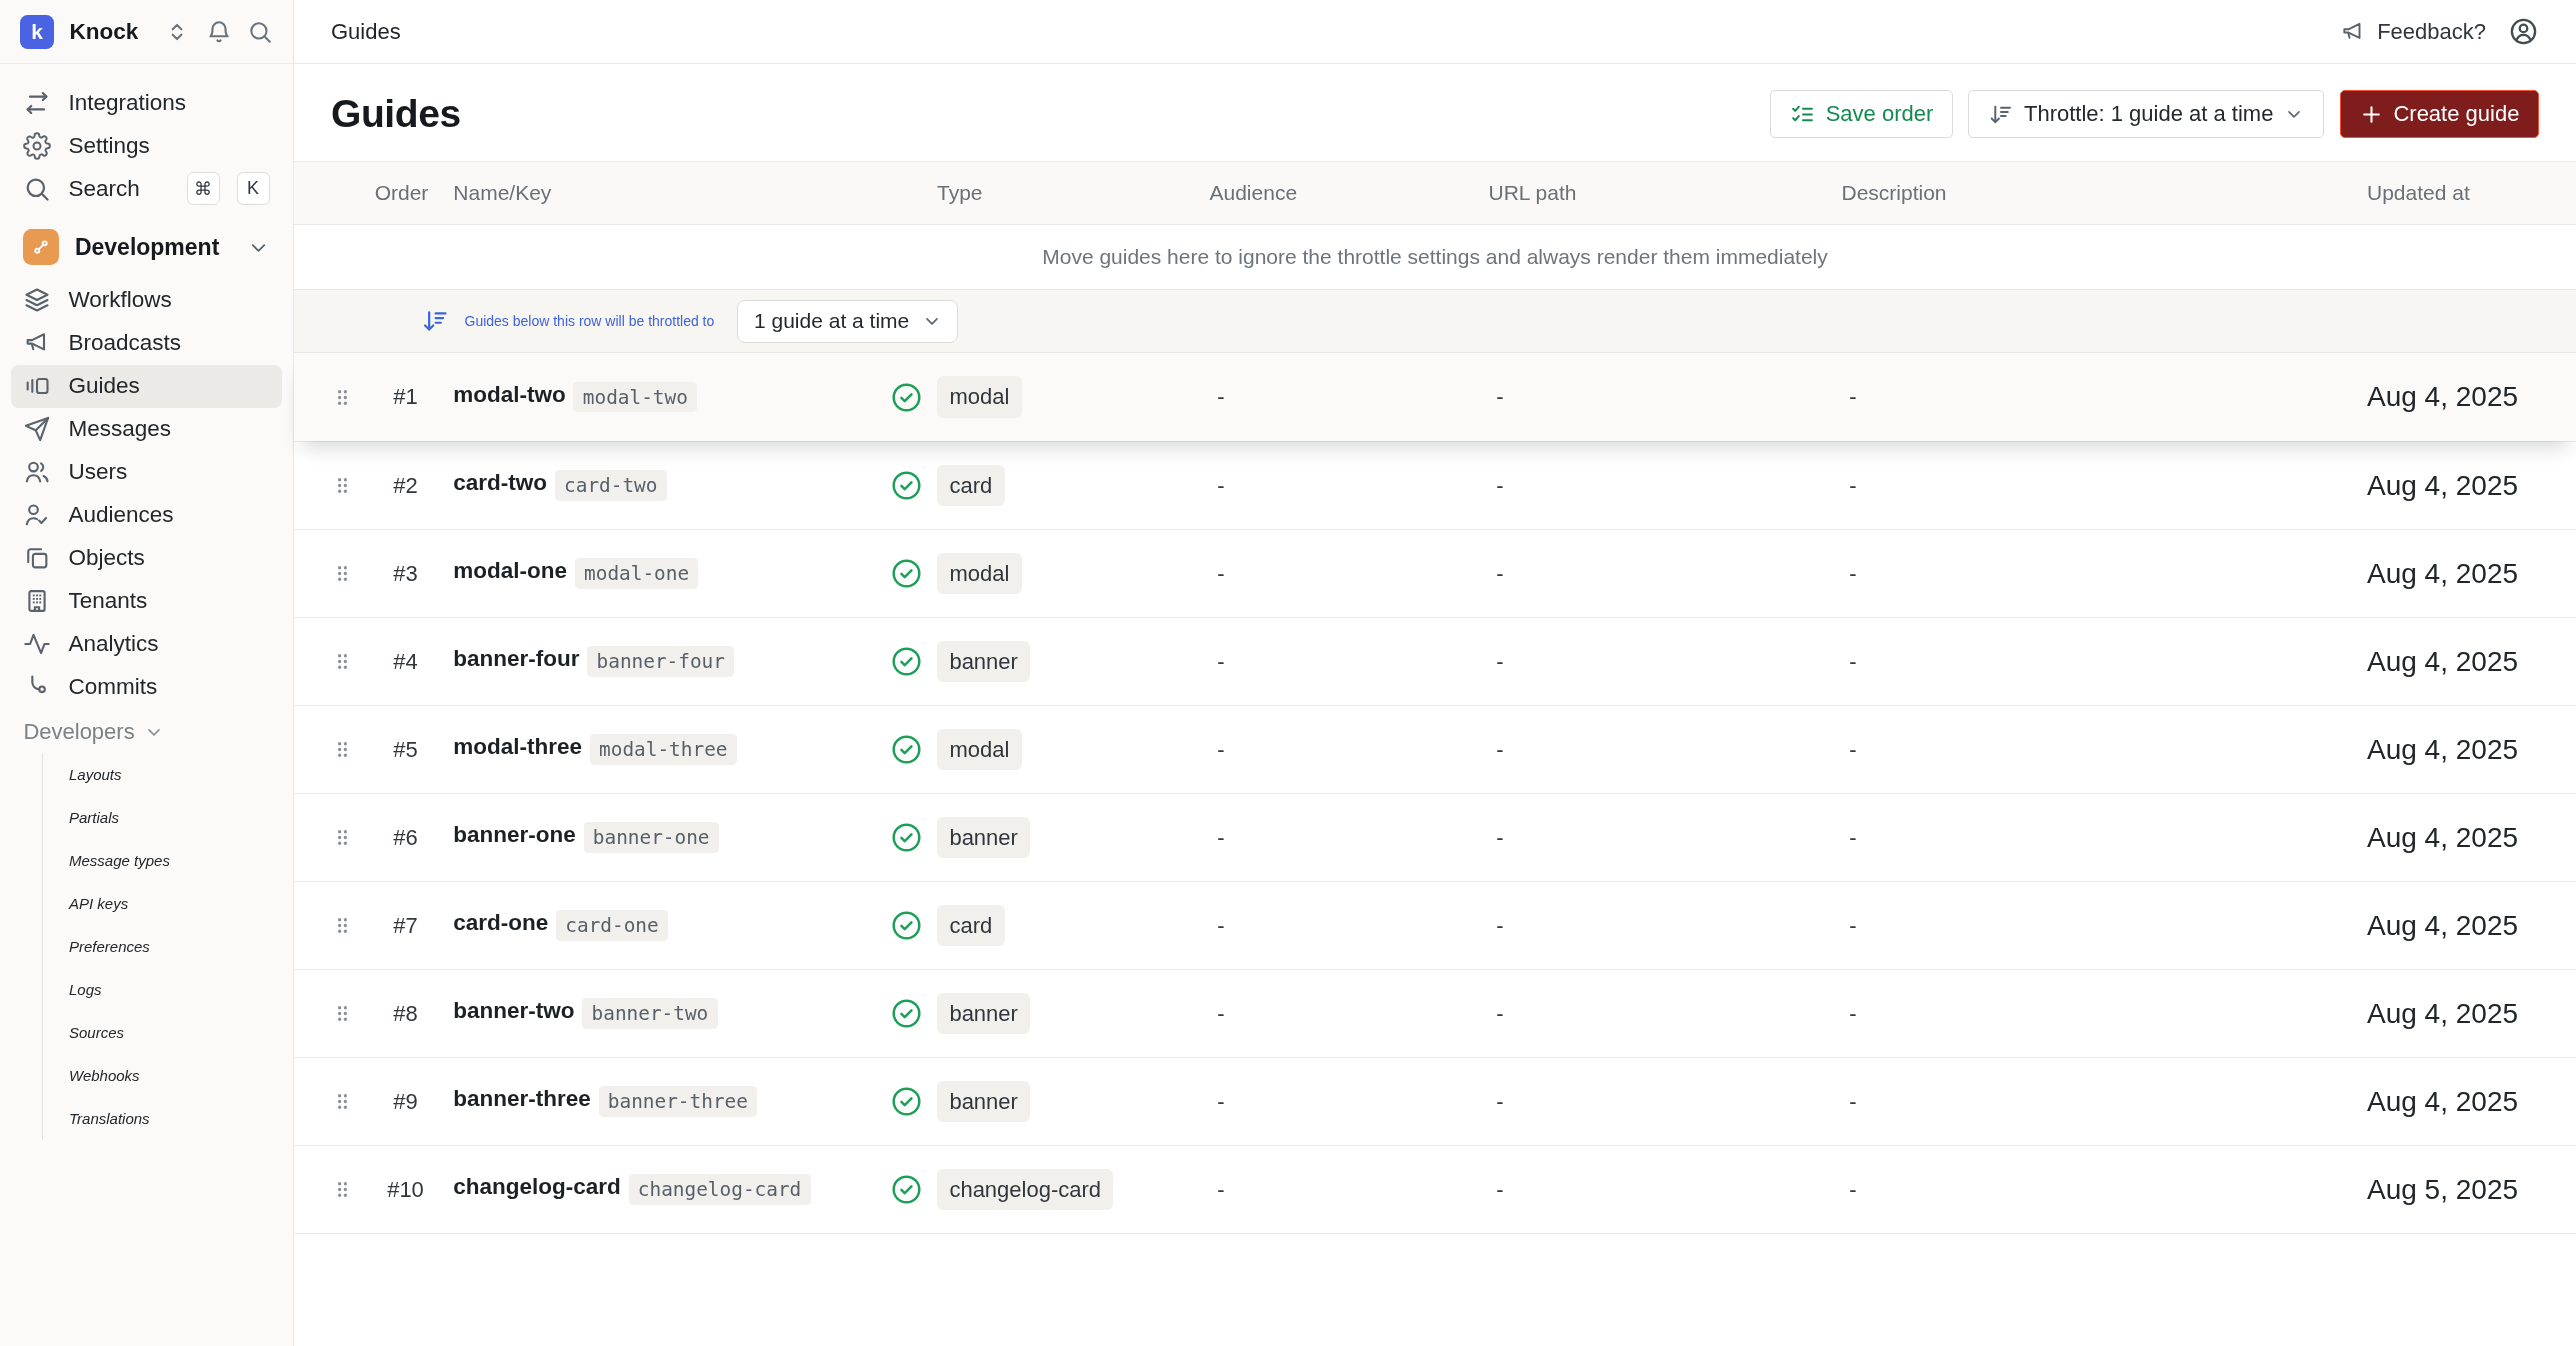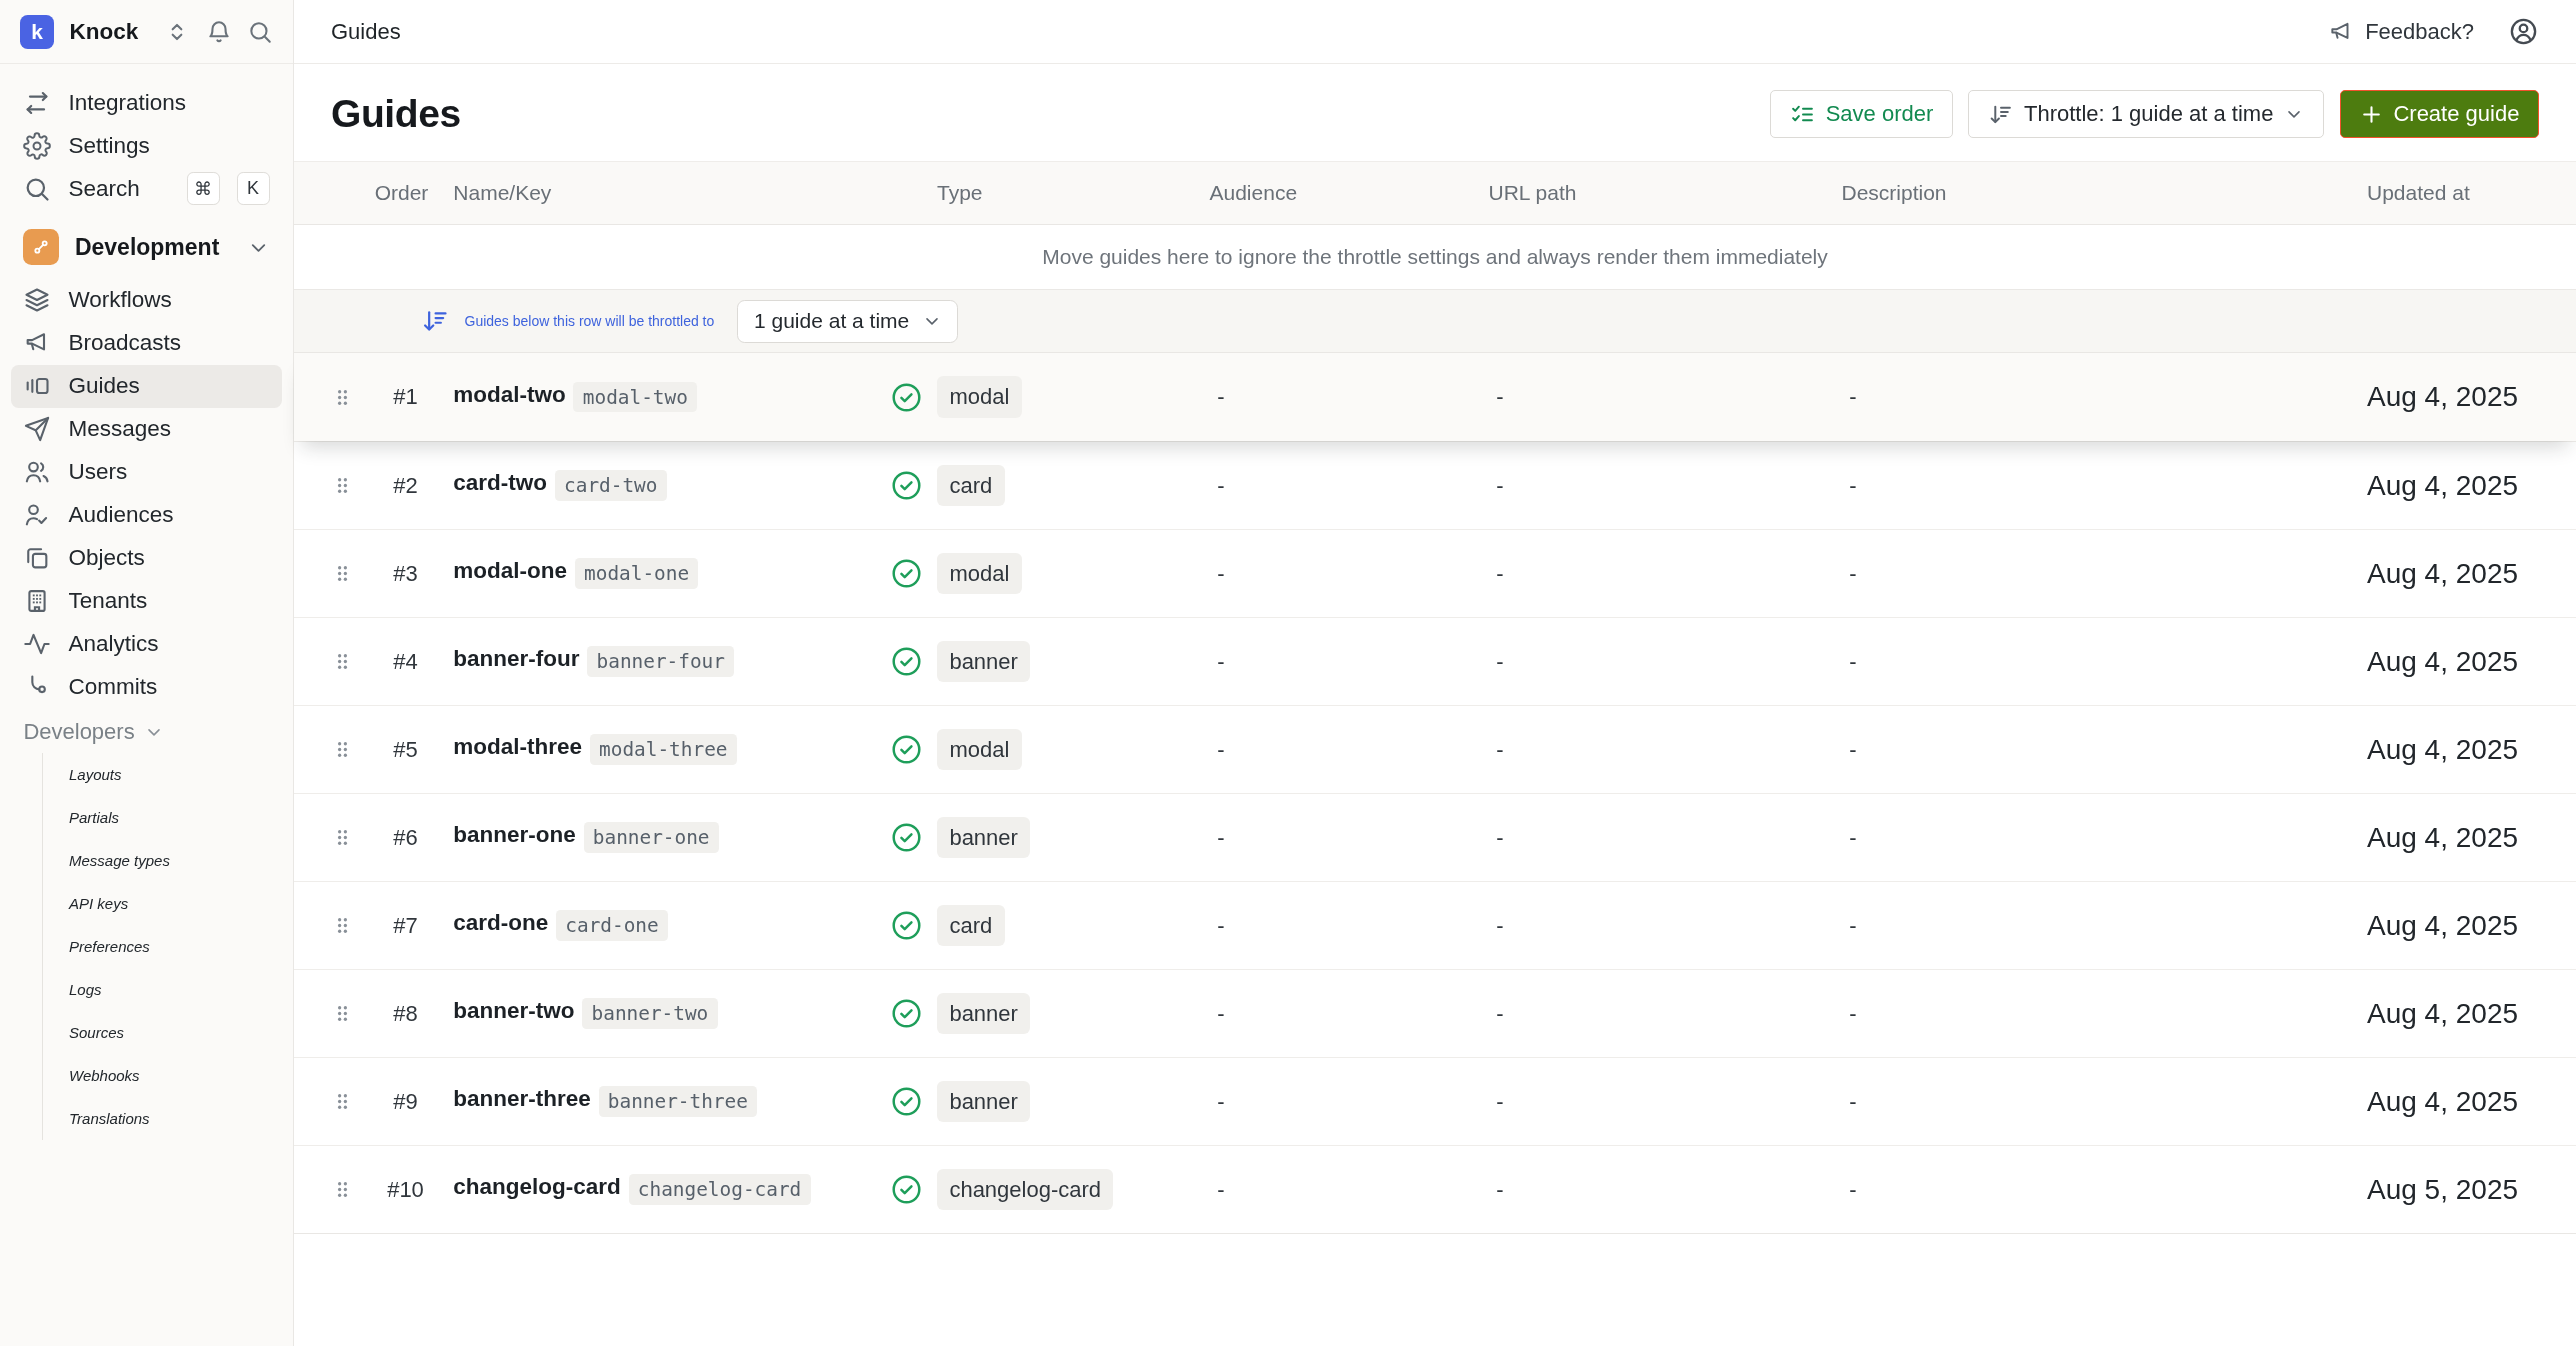--- a/index.html
+++ b/index.html
@@ -40,37 +40,37 @@
   .dev-label svg { width:20px; height:20px; color:#8A9097; }
   .sub-list { margin:4.6px 0 0 31px; border-left:1.5px solid #E5E3DF; display:flex; flex-direction:column; }
   .sub-item { height:43px; display:flex; align-items:center; padding-left:26px; font-size:15px;
     color:#22272C; cursor:pointer;font-style:italic; }
 
   
   .main { flex:1; display:flex; flex-direction:column; min-width:0; background:#fff; }
   .topbar { height:64px; min-height:64px; display:flex; align-items:center;
     justify-content:space-between; padding:0 37px; border-bottom:0.8px solid #EDEBE8; }
   .crumb { font-size:22px; font-weight:500; color:#1F2428; }
-  .top-actions { display:flex; align-items:center; gap:34px; }
+  .top-actions { display:flex; align-items:center; gap:22px; }
   .feedback { display:flex; align-items:center; gap:11px; font-size:22px; color:#30363C; cursor:pointer; }
   .feedback svg { width:26px; height:26px; color:#5A626B; }
   .avatar { color:#454B52; display:flex; cursor:pointer; }
   .avatar svg { width:31px; height:31px; }
 
   .page-header { display:flex; align-items:center; justify-content:space-between; padding:26px 37px 23px 37px; }
   .page-title { font-size:39px; font-weight:700; letter-spacing:-0.4px; color:#16191D; }
   .actions { display:flex; align-items:center; gap:15.5px; }
   .btn { display:flex; align-items:center; gap:11px; height:48px; padding:0 18.6px; border-radius:5px;
     border:0.8px solid #DCDAD6; background:#fff; font-size:22px; font-weight:500;
     font-family:"Liberation Sans",sans-serif; cursor:pointer; }
   .btn svg { width:25px; height:25px; }
   .btn-save { color:#128A50; }
   .btn-throttle { color:#24292E; }
   .btn-throttle .gray-ic { color:#5A626B; display:flex; }
-  .btn-create { background:#4d7c0f; border-color:#F4512C; color:#fff; gap:9.3px; }
+  .btn-create { background:#7f1d1d; border-color:#F4512C; color:#fff; gap:9.3px; }
 
   
   .tgrid { display:grid; grid-template-columns:50px 77px 431px 62px 271px 279px 353px 527px 1fr;
     align-items:center; padding:0 37px 0 23px; }
   .thead { height:64px; background:#FAF9F7; border-top:0.8px solid #EFEDEA; border-bottom:0.8px solid #E9E7E4; }
   .th { font-size:21px; color:#697077; font-weight:500; }
   .c2{grid-column:2; padding-left:7.7px;} .c3{grid-column:3; padding-left:9.3px;} .c5{grid-column:5;}
   .c6{grid-column:6; padding-left:1.5px;} .c7{grid-column:7; padding-left:1.5px;}
   .c8{grid-column:8; padding-left:1.5px;} .c9{grid-column:9;}
   .notice-row { height:64px; display:flex; align-items:center; justify-content:center;

